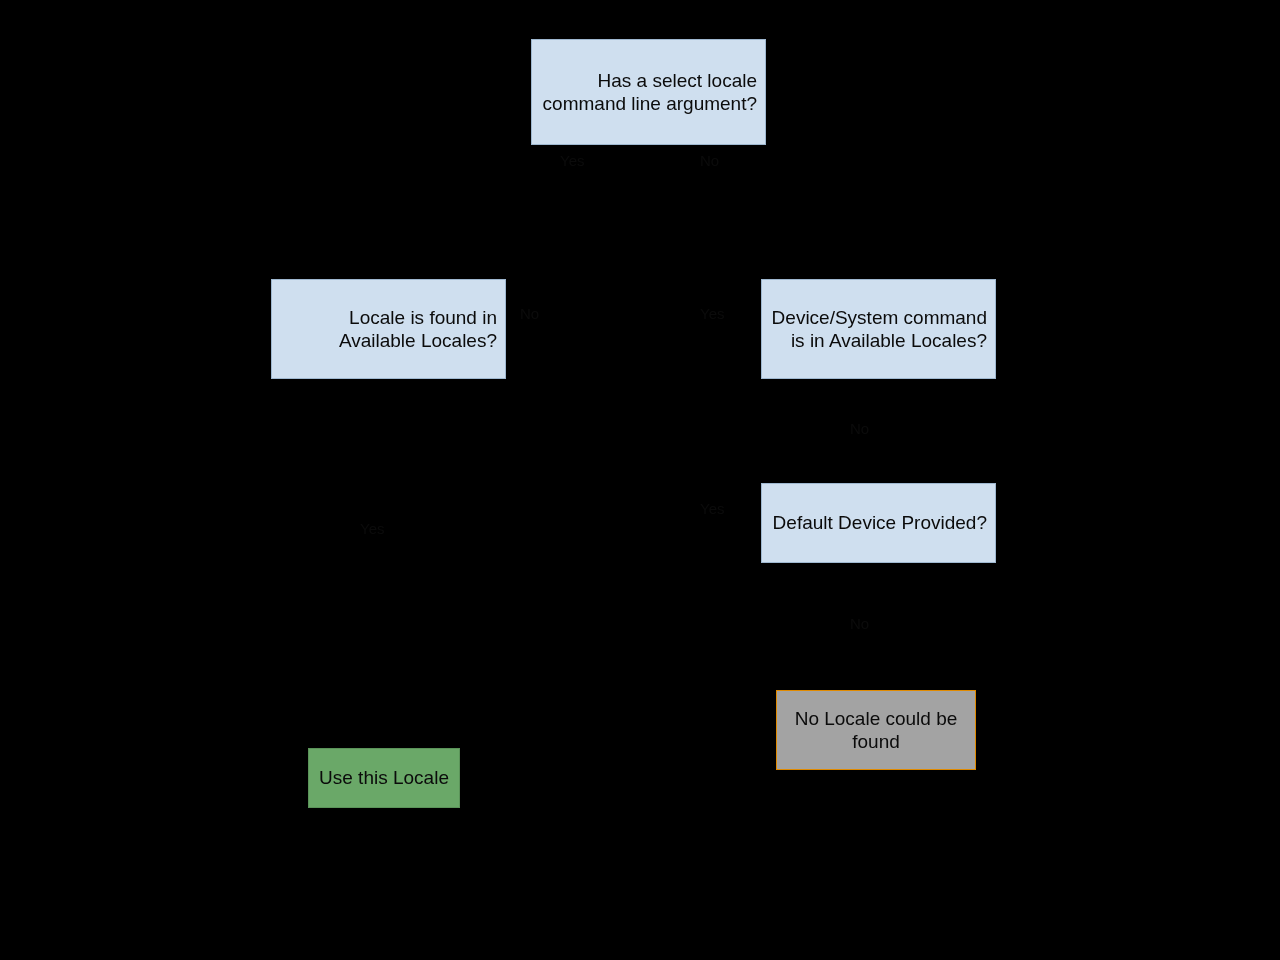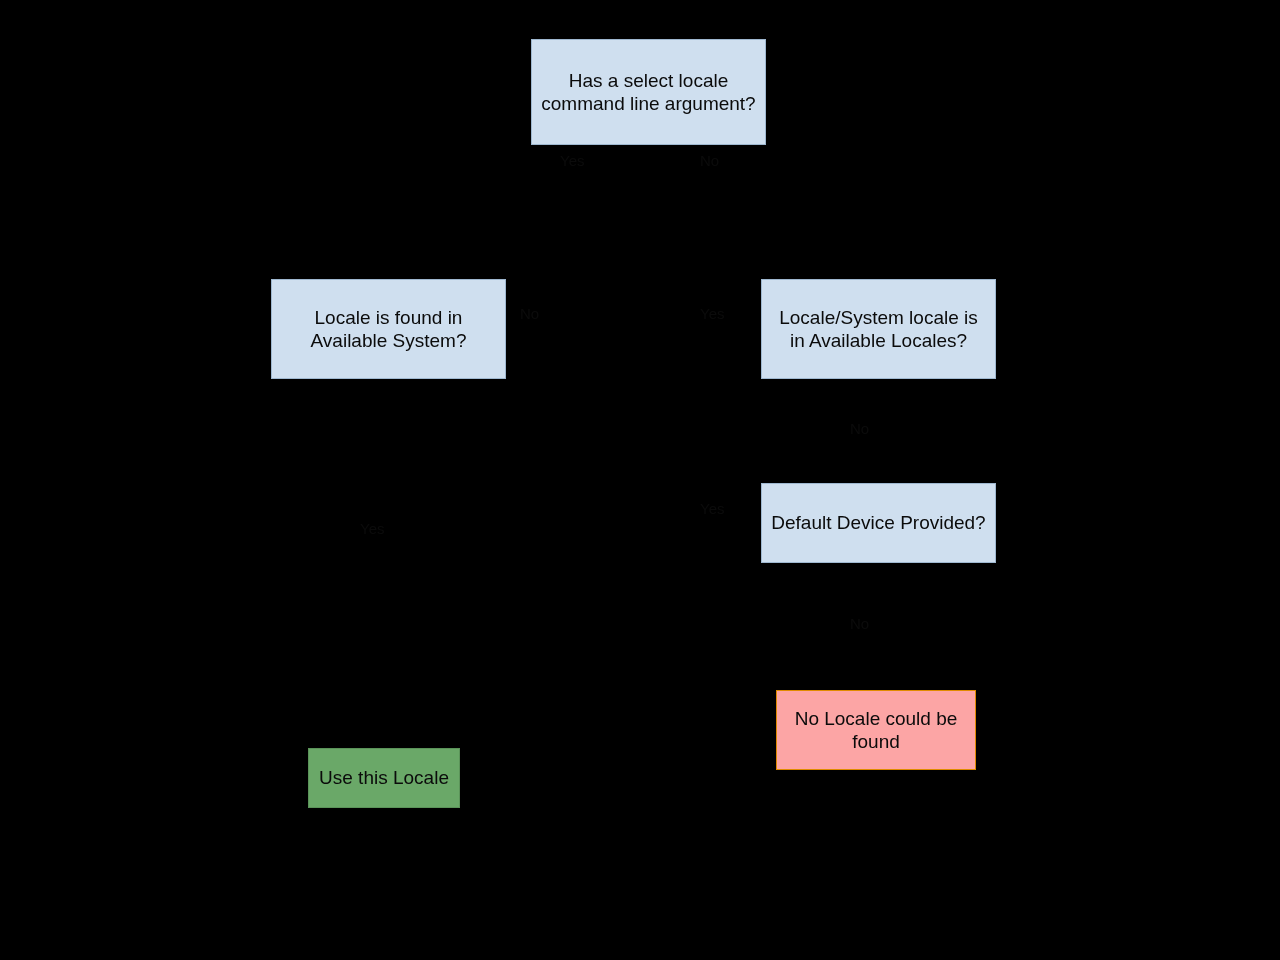--- a/index.html
+++ b/index.html
@@ -27,28 +27,29 @@
     text-align: center;
     color: #0b0b0b;
     font-size: 19px;
     line-height: 1.22;
     padding: 4px 8px;
     box-sizing: border-box;
   }
   .node-decision, .node-process {
     background: #cfdfef;
     border: 1px solid #9fb8d0;
+    text-align: right;
   }
   .node-success {
     background: #6aa868;
     border: 1px solid #5b9359;
     margin-top: 48px;
   }
   .node-warn {
-    background: #fca5a5;
+    background: #a3a3a3;
     border: 1px solid #e08a00;
   }
   .node-label {
     display: block;
     width: 100%;
   }
   svg.edges {
     position: absolute;
     left: 0;
     top: 0;
@@ -83,25 +84,25 @@
     <path class="edge-path" d="M 878 379 L 878 483"></path>
     <path class="edge-path" d="M 761 523 L 660 523 L 660 660 L 388 660 L 388 700"></path>
     <path class="edge-path" d="M 878 563 L 878 690"></path>
   </svg>
 
   <div class="node node-decision" style="left:531px; top:39px; width:235px; height:106px;">
     <span class="node-label">Has a select locale command line argument?</span>
   </div>
 
   <div class="node node-decision" style="left:271px; top:279px; width:235px; height:100px;">
-    <span class="node-label">Locale is found in Available System?</span>
+    <span class="node-label">Locale is found in Available Locales?</span>
   </div>
 
   <div class="node node-decision" style="left:761px; top:279px; width:235px; height:100px;">
-    <span class="node-label">Locale/System locale is in Available Locales?</span>
+    <span class="node-label">Device/System command is in Available Locales?</span>
   </div>
 
   <div class="node node-decision" style="left:761px; top:483px; width:235px; height:80px;">
     <span class="node-label">Default Device Provided?</span>
   </div>
 
   <div class="node node-success" style="left:308px; top:700px; width:152px; height:60px;">
     <span class="node-label">Use this Locale</span>
   </div>
 

